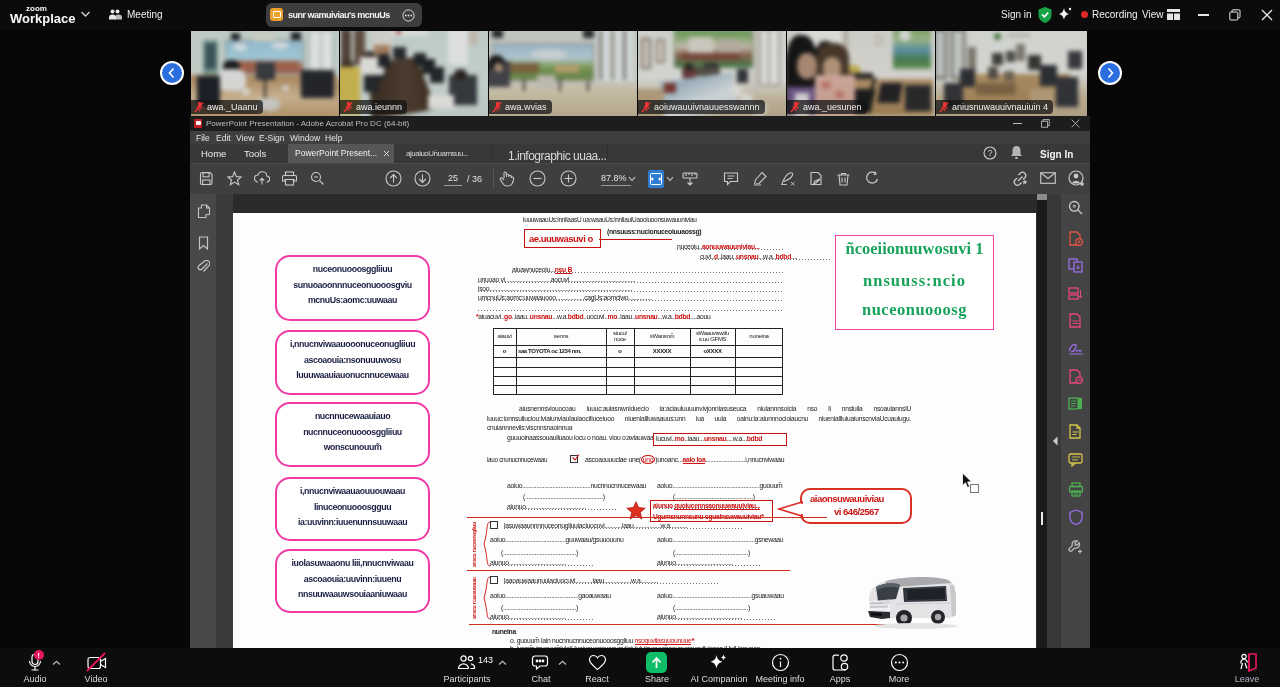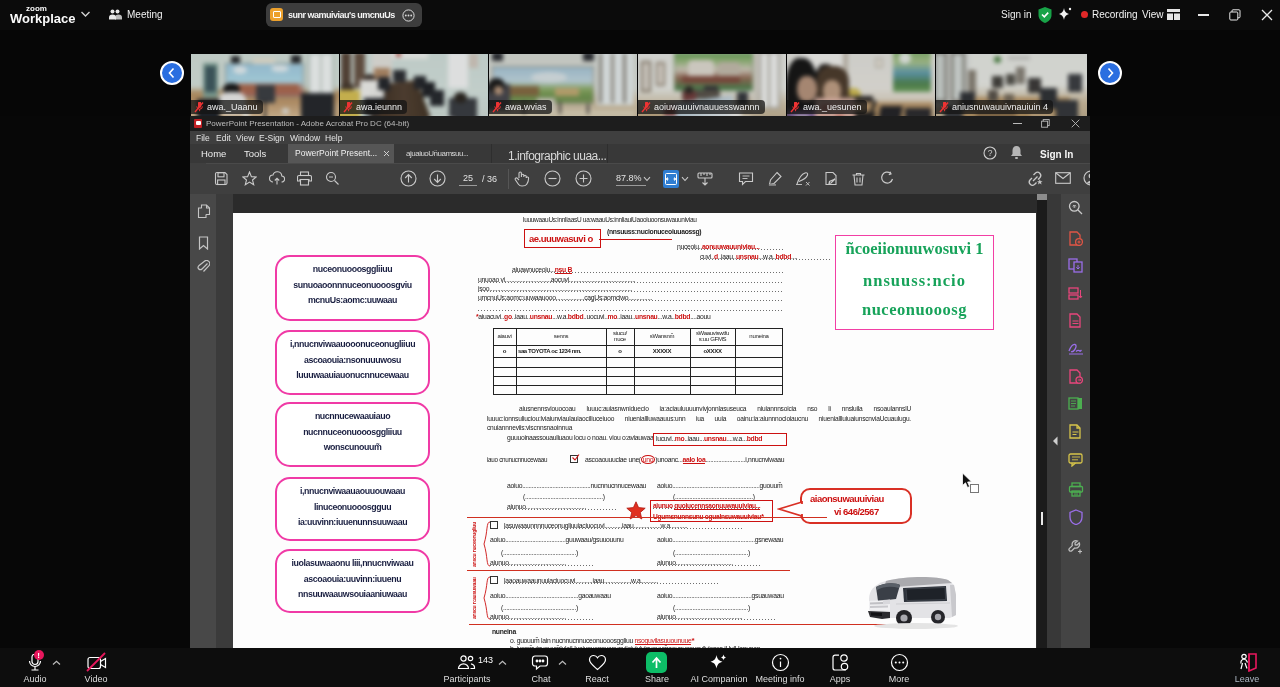--- a/index.html
+++ b/index.html
@@ -4,30 +4,30 @@
 <style>
   * { margin:0; padding:0; box-sizing:border-box; }
   html,body { width:1280px; height:687px; background:#000; overflow:hidden; }
   body { font-family:"Liberation Sans", sans-serif; }
   #stage { position:absolute; top:0; left:0; width:1280px; height:687px; background:#070707; }
   .abs { position:absolute; }
   
   #topbar { position:absolute; top:0; left:0; width:1280px; height:30px; background:#0b0b0b; color:#fff; }
   
   #strip { position:absolute; top:30px; left:0; width:1280px; height:86px; background:#060606; }
-  .tile { position:absolute; top:1px; height:62px; overflow:hidden; background:#1d4ed8;margin-top:23px; }
+  .tile { position:absolute; top:1px; height:85px; overflow:hidden; background:#1d4ed8; }
   .scene { position:absolute; top:-4px; left:-4px; right:-4px; bottom:-4px; filter:blur(2.2px) saturate(0.85) brightness(0.9) contrast(0.97); }
   .vlabel { position:absolute; left:0; bottom:2px; height:14px; background:rgba(20,20,20,0.75); border-radius:0 4px 4px 0; color:#eee; font-size:9px; line-height:14px; padding:0 5px 0 16px; white-space:nowrap; }
   .vlabel svg { position:absolute; left:2px; top:2px; }
   
   #acro { position:absolute; top:116px; left:190px; width:900px; height:532px; background:#3f3f3f; overflow:hidden; }
   #titlebar { position:absolute; top:0; left:0; width:900px; height:15px; background:#1d1d1d; color:#b9b9b9; font-size:9px; }
   #menubar { position:absolute; top:15px; left:0; width:900px; height:13px; background:#3f3f3f; color:#e4e4e4; font-size:9px; }
   #tabrow { position:absolute; top:28px; left:0; width:900px; height:19px; background:#383838; color:#dcdcdc; }
-  #toolbar { position:absolute; top:47px; left:16px; width:900px; height:31px; background:#3f3f3f; border-top:1px solid #4a4a4a; }
+  #toolbar { position:absolute; top:47px; left:1px; width:900px; height:31px; background:#3f3f3f; border-top:1px solid #4a4a4a; }
   #docarea { position:absolute; top:78px; left:0; width:900px; height:454px; background:#2b2b2b; }
   #lsidebar { position:absolute; top:78px; left:0; width:26px; height:454px; background:#484848; }
   #lgutter { position:absolute; top:78px; left:26px; width:17px; height:454px; background:#3b3b3b; }
   #page { position:absolute; top:97px; left:43px; width:803px; height:435px; background:#fdfdfd; overflow:hidden; }
   #vscroll { position:absolute; top:78px; left:847px; width:10px; height:454px; background:#1b1b1b; }
   #rgutter { position:absolute; top:78px; left:857px; width:14px; height:454px; background:#383838; }
   #rpanel { position:absolute; top:78px; left:871px; width:29px; height:454px; background:#444; }
   
   #botbar { position:absolute; top:648px; left:0; width:1280px; height:39px; background:#0d0d0d; }
   .blab { position:absolute; top:26px; font-size:9px; color:#dfdfdf; text-align:center; white-space:nowrap; transform:translateX(-50%); }
@@ -52,21 +52,21 @@
     <svg class="abs" style="left:108px;top:8px;" width="14" height="13" viewBox="0 0 14 13" fill="#e8e8e8">
         <circle cx="4.5" cy="3.5" r="2"></circle>
         <circle cx="9.5" cy="3.5" r="2"></circle>
         <path d="M1 9.5 a3.5 3 0 0 1 7 0 v2 h-7 z"></path>
         <path d="M7 9.5 a3.5 3 0 0 1 7 0 v2 h-7 z" opacity="0.8"></path>
       </svg>
     <div class="abs" style="left:127px;top:9px;font-size:10px;color:#f2f2f2;">Meeting</div>
     <div class="abs" style="left:266px;top:3px;width:156px;height:24px;background:#3d3d3d;border-radius:6px;">
       <div class="abs" style="left:4px;top:5px;width:13px;height:13px;background:#eda12c;border-radius:3px;"></div>
       <div class="abs" style="left:6.5px;top:8px;width:8px;height:7px;border:1px solid #fff;border-radius:1px;background:#eda12c;"></div>
-      <div class="abs thai" style="left:22px;top:7px;font-size:9px;color:#f5f5f5;font-weight:bold;">sunr wamuiviau's umcnuUs</div>
+      <div class="abs thai" style="left:22px;top:7px;font-size:9px;color:#f5f5f5;font-weight:bold;">sunr wamuiviau's mcnuUs</div>
       <svg class="abs" style="left:136px;top:6px;" width="13" height="13" viewBox="0 0 13 13">
           <circle cx="6.5" cy="6.5" r="5.6" stroke="#dcdcdc" fill="none"></circle>
           <circle cx="3.8" cy="6.5" r="0.9" fill="#dcdcdc"></circle>
           <circle cx="6.5" cy="6.5" r="0.9" fill="#dcdcdc"></circle>
           <circle cx="9.2" cy="6.5" r="0.9" fill="#dcdcdc"></circle>
         </svg>
     </div>
     <div class="abs" style="left:1001px;top:9px;font-size:10px;color:#ededed;">Sign in</div>
     <svg class="abs" style="left:1038px;top:7px;" width="14" height="16" viewBox="0 0 14 16">
         <path d="M7 0 L13.5 2.5 V8 C13.5 12 10.5 14.8 7 16 C3.5 14.8 0.5 12 0.5 8 V2.5 Z" fill="#18a348"></path>

